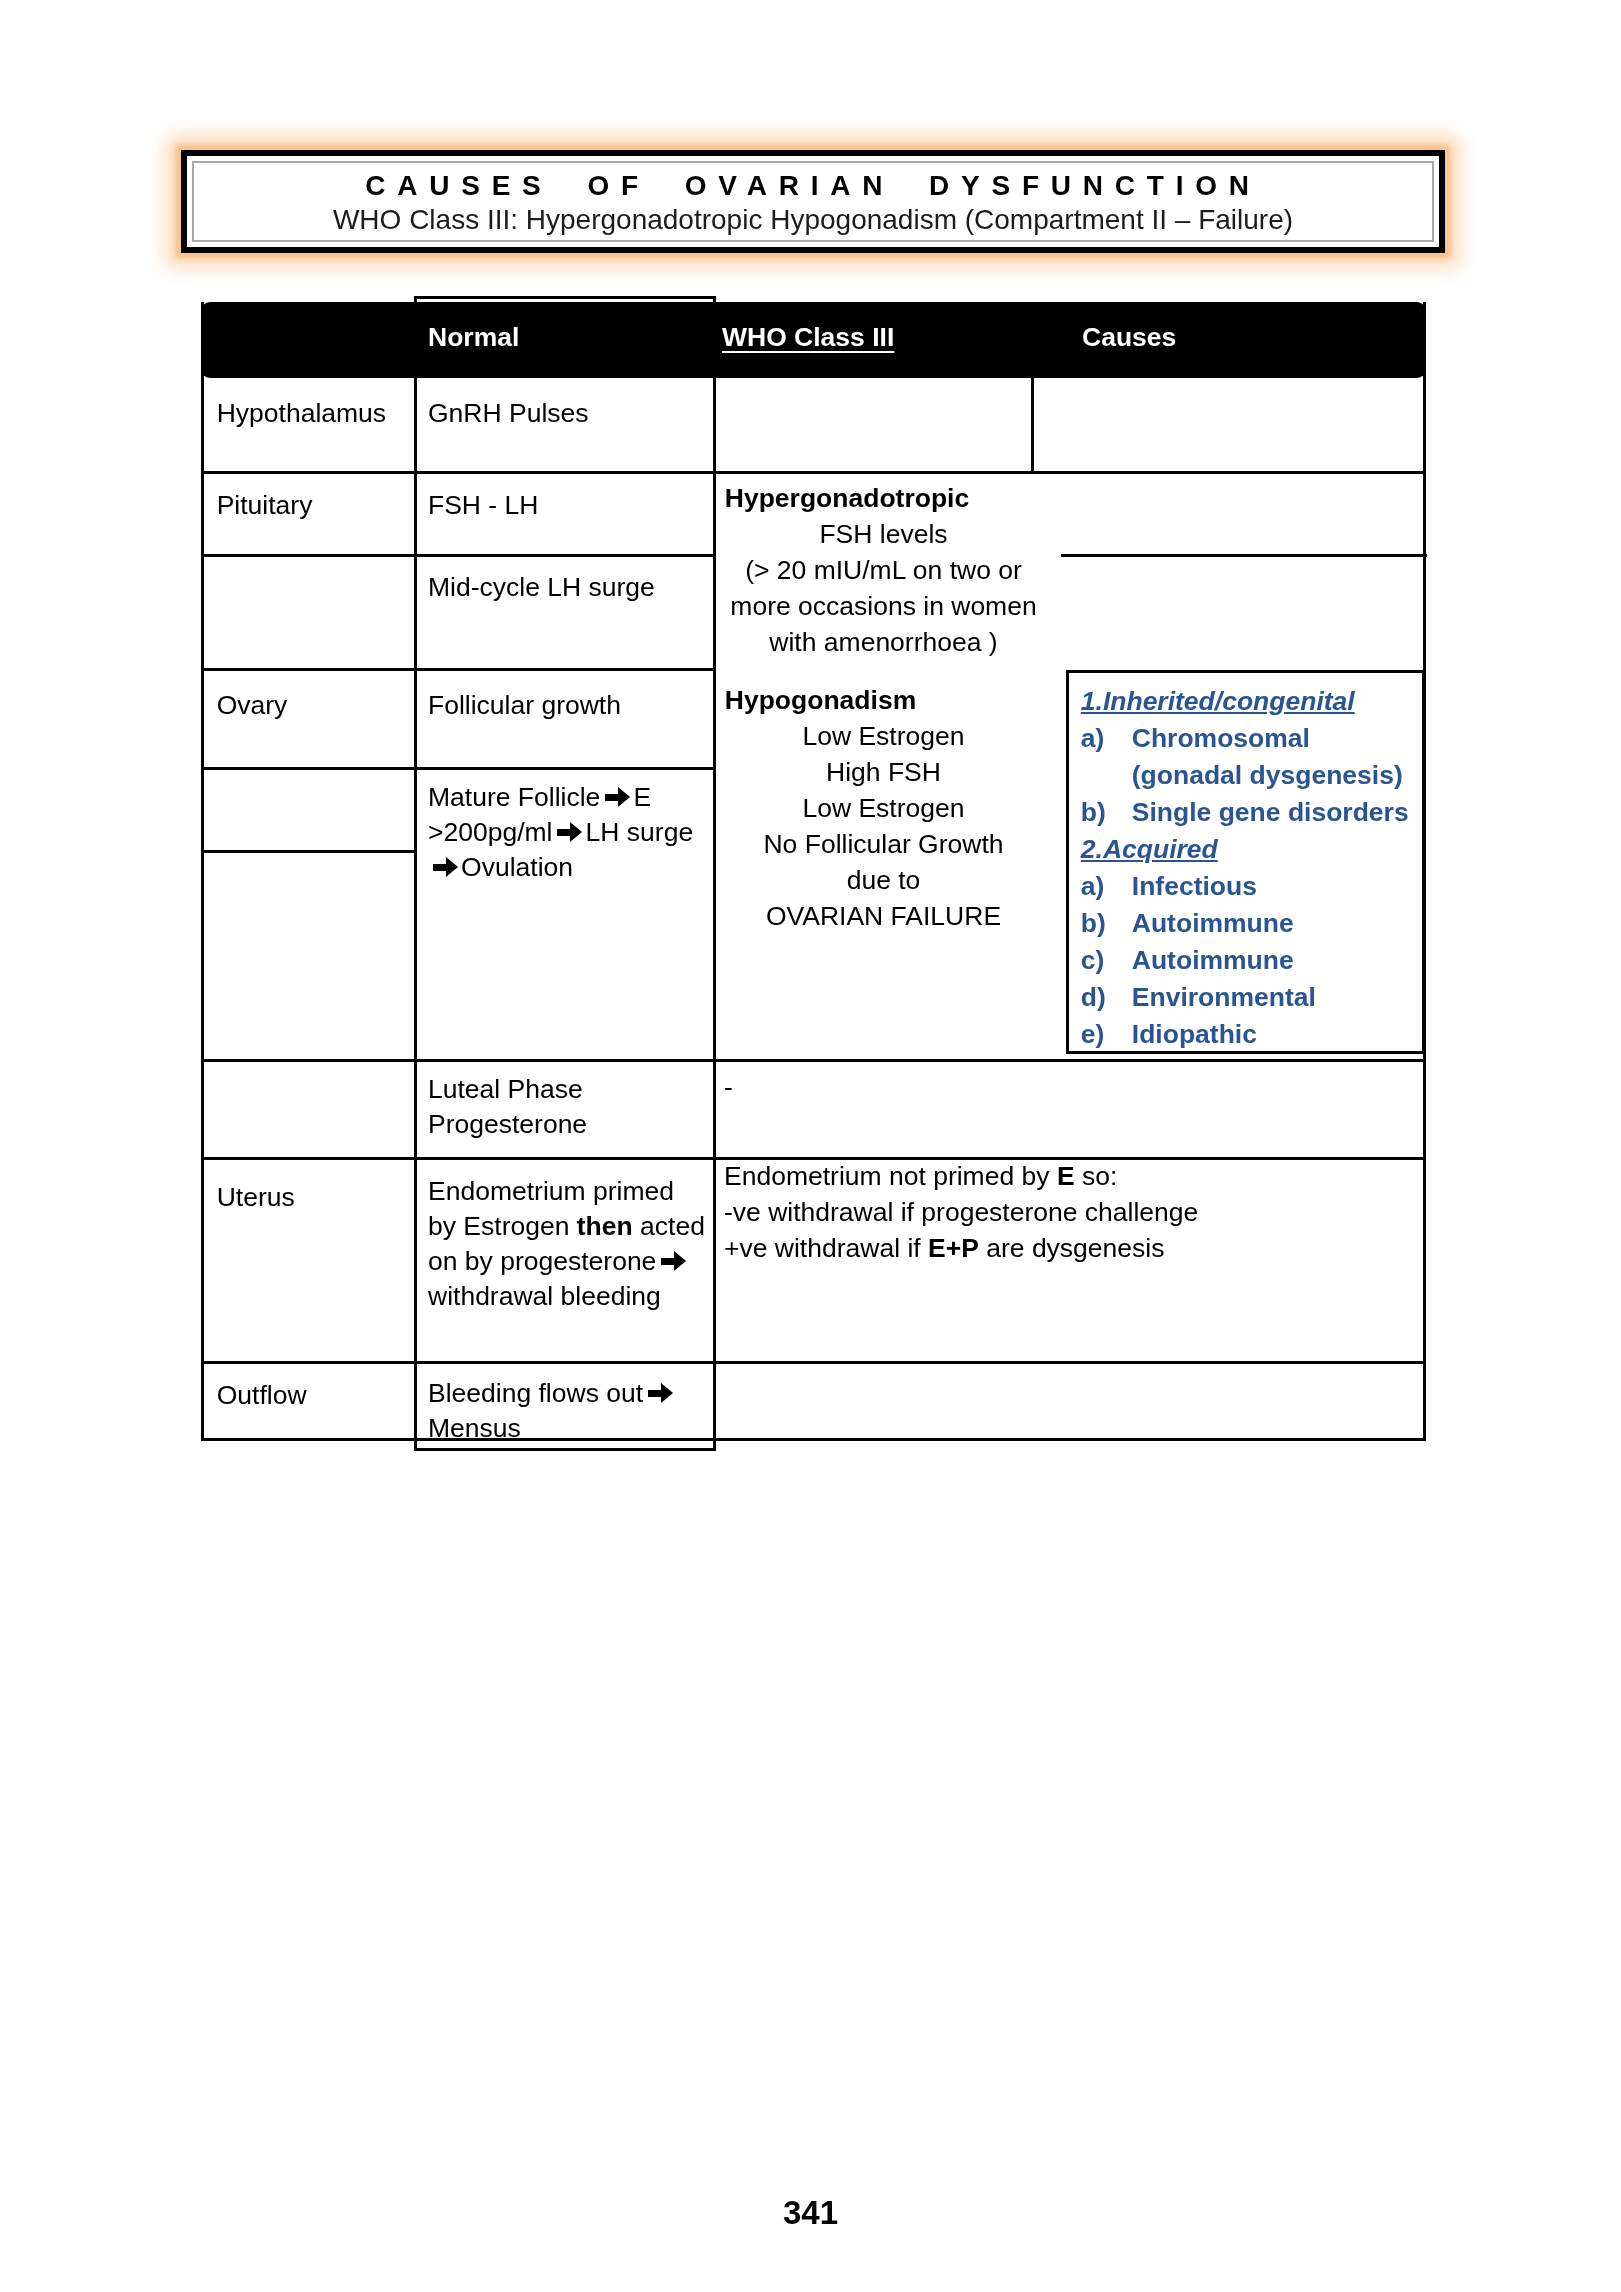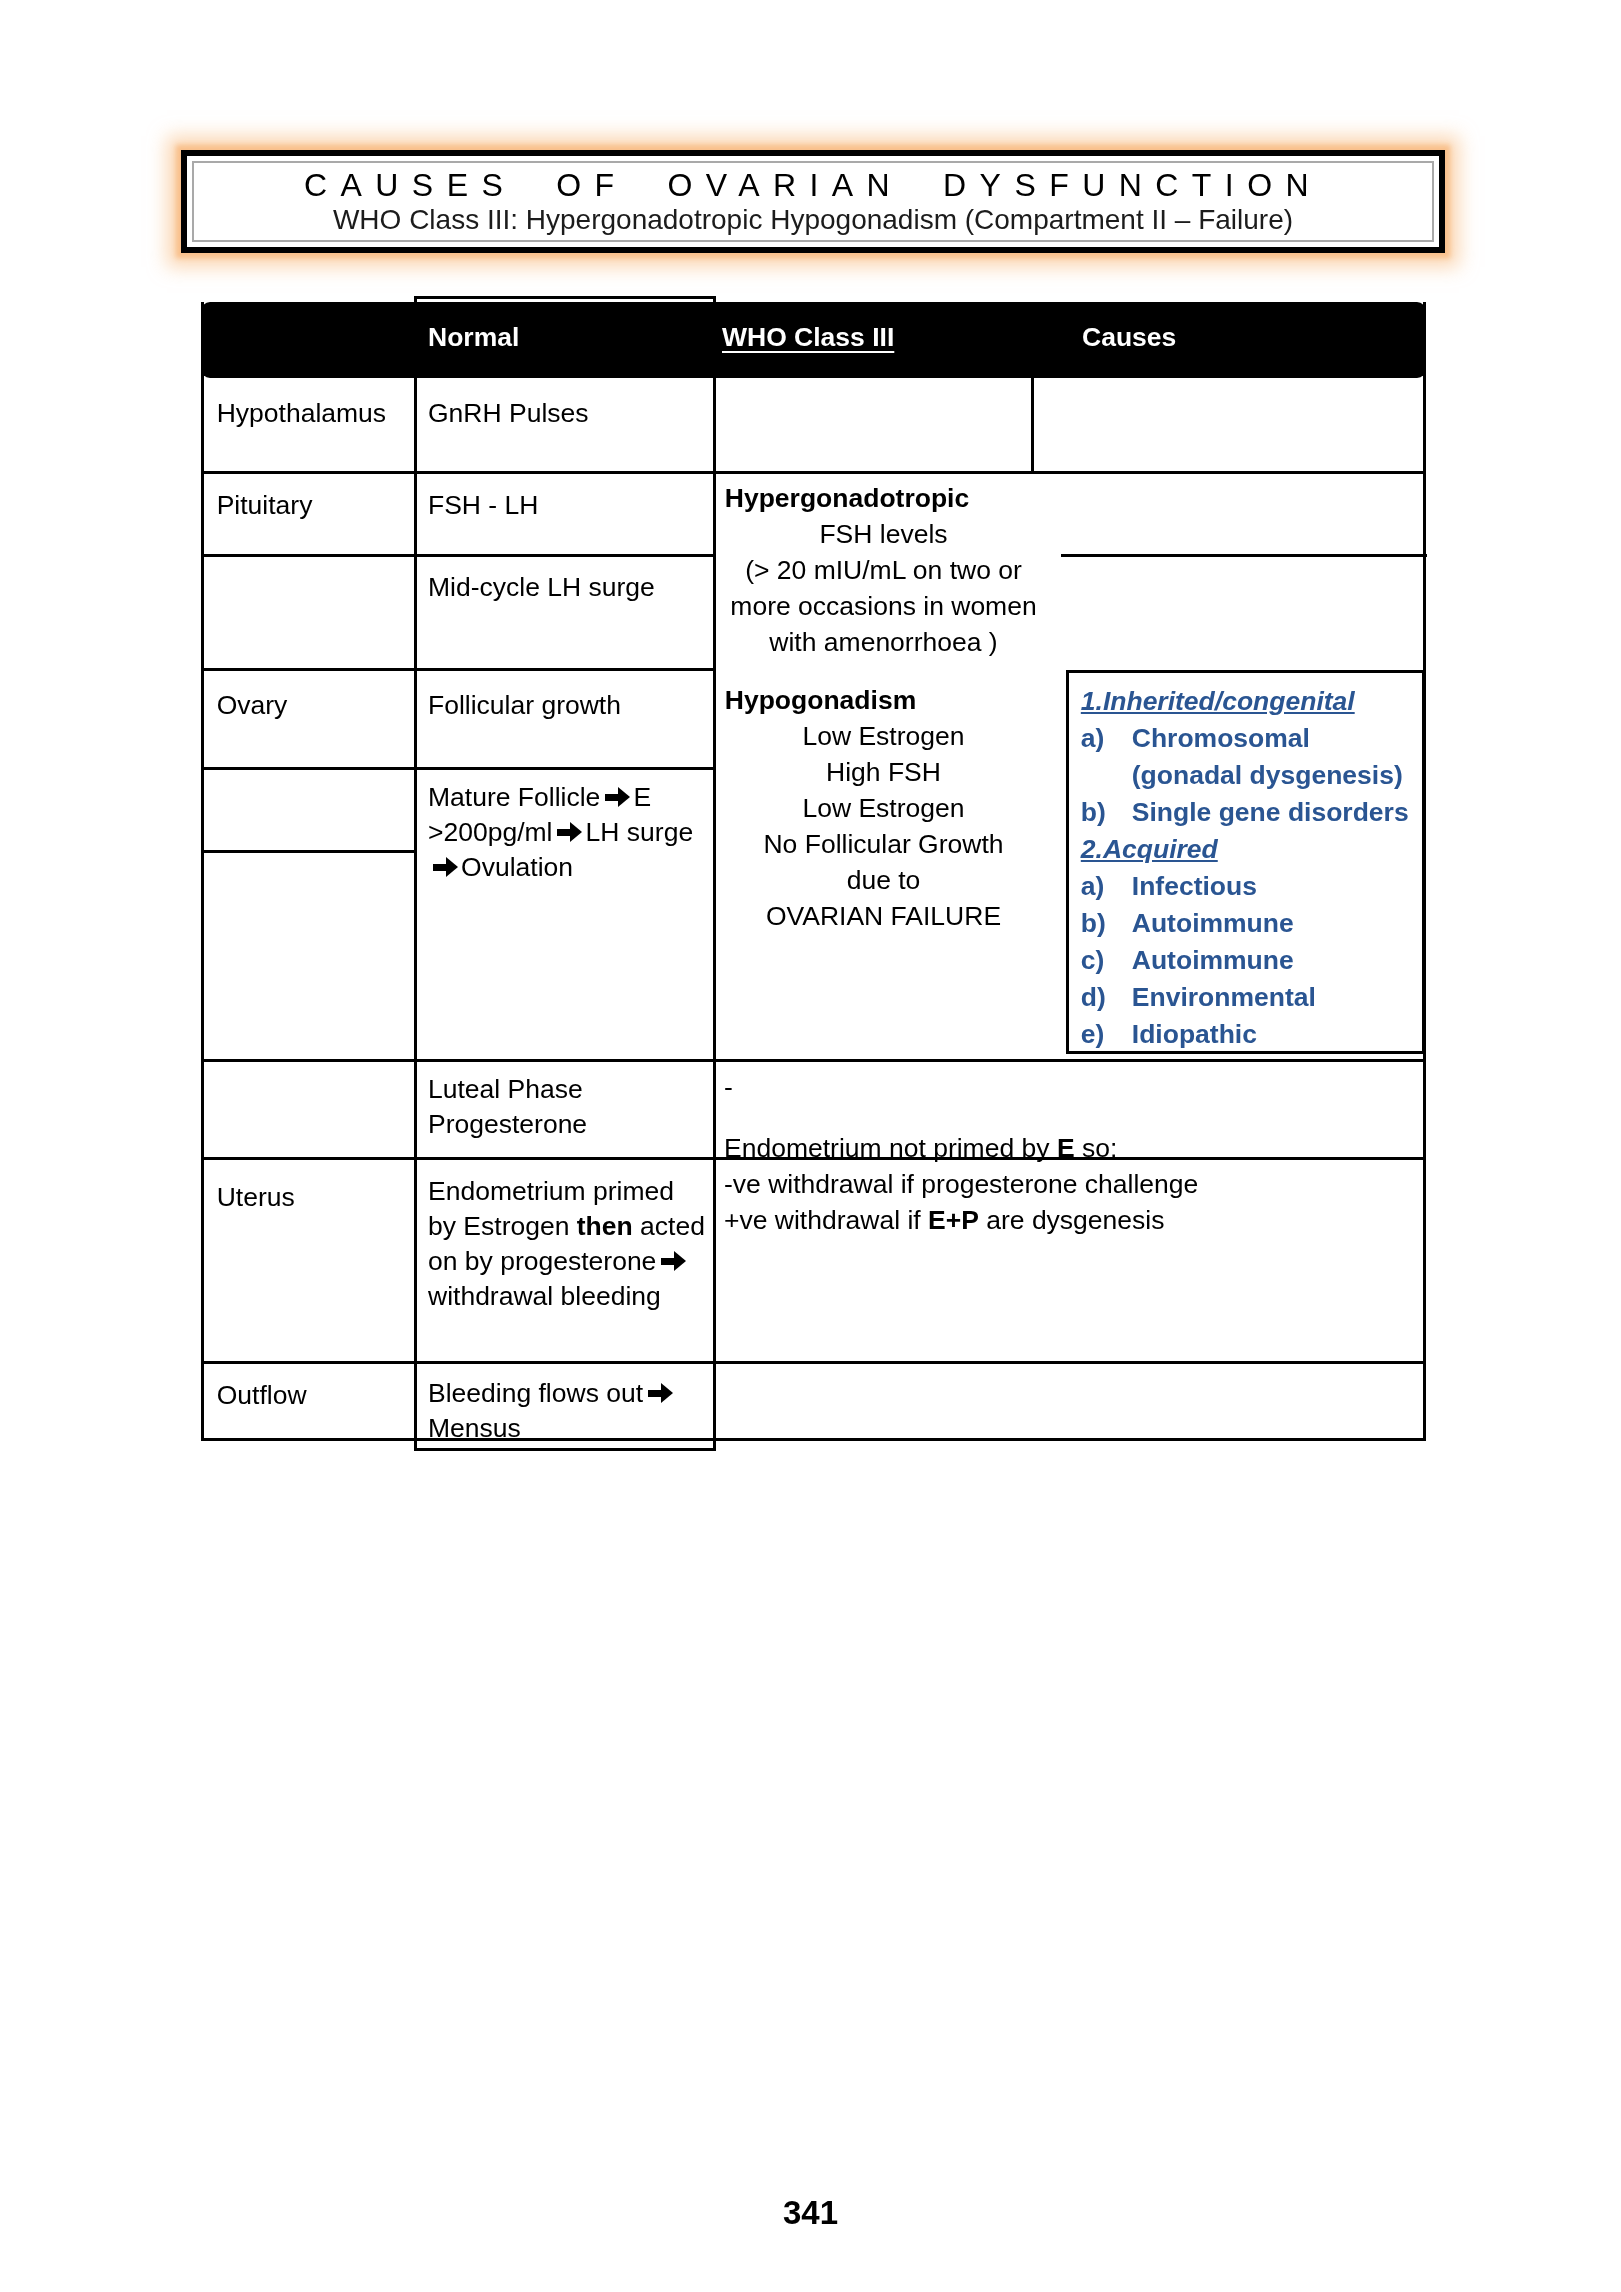--- a/index.html
+++ b/index.html
@@ -22,21 +22,21 @@
     width:1264px; height:103px; box-sizing:border-box;
     border:6.9px solid #000; background:#fff;
     box-shadow:0 0 4.9px 4.9px var(--glow), 0 0 17.6px 13.7px rgba(249,193,140,.65);
   }
   .titleinner{
     position:absolute; inset:4.9px;
     border:2px solid #a9a9a9;
     display:flex; flex-direction:column; align-items:center; justify-content:center;
   }
   .title{
-    font-weight:normal; font-size:32px; line-height:35px;
+    font-weight:bold; font-size:28px; line-height:35px;
     letter-spacing:0.42em; word-spacing:0.55em; white-space:nowrap;
   }
   .subtitle{ font-size:28px; line-height:33px; color:#1c1c1c; }
 
   
   .tbl{ position:absolute; left:201px; top:302px; width:1225px; height:1155px; font-size:26.5px; }
   .thead{ position:absolute; left:0; top:0; width:1225px; height:76px; background:#000;border-radius:9px; }
   .hlabel{ position:absolute; top:19.6px; color:#fff; font-weight:bold; font-size:26.5px; }
   .hl{ position:absolute; height:2.9px; background:#000; }
   .vl{ position:absolute; width:2.9px;  background:#000; }
@@ -160,21 +160,21 @@
       <div>Low Estrogen</div>
       <div>High FSH</div>
       <div>Low Estrogen</div>
       <div>No Follicular Growth</div>
       <div>due to</div>
       <div>OVARIAN FAILURE</div>
     </div>
 
     <div class="c" style="left:523px;top:768px">-</div>
 
-    <div class="wide" style="top:828px">
+    <div class="wide" style="top:856px">
       <div>
         <span>Endometrium not primed by</span>
         <b>E</b>
         <span>so:</span>
       </div>
       <div>-ve withdrawal if progesterone challenge</div>
       <div>
         <span>+ve withdrawal if</span>
         <b>E+P</b>
         <span>are dysgenesis</span>

